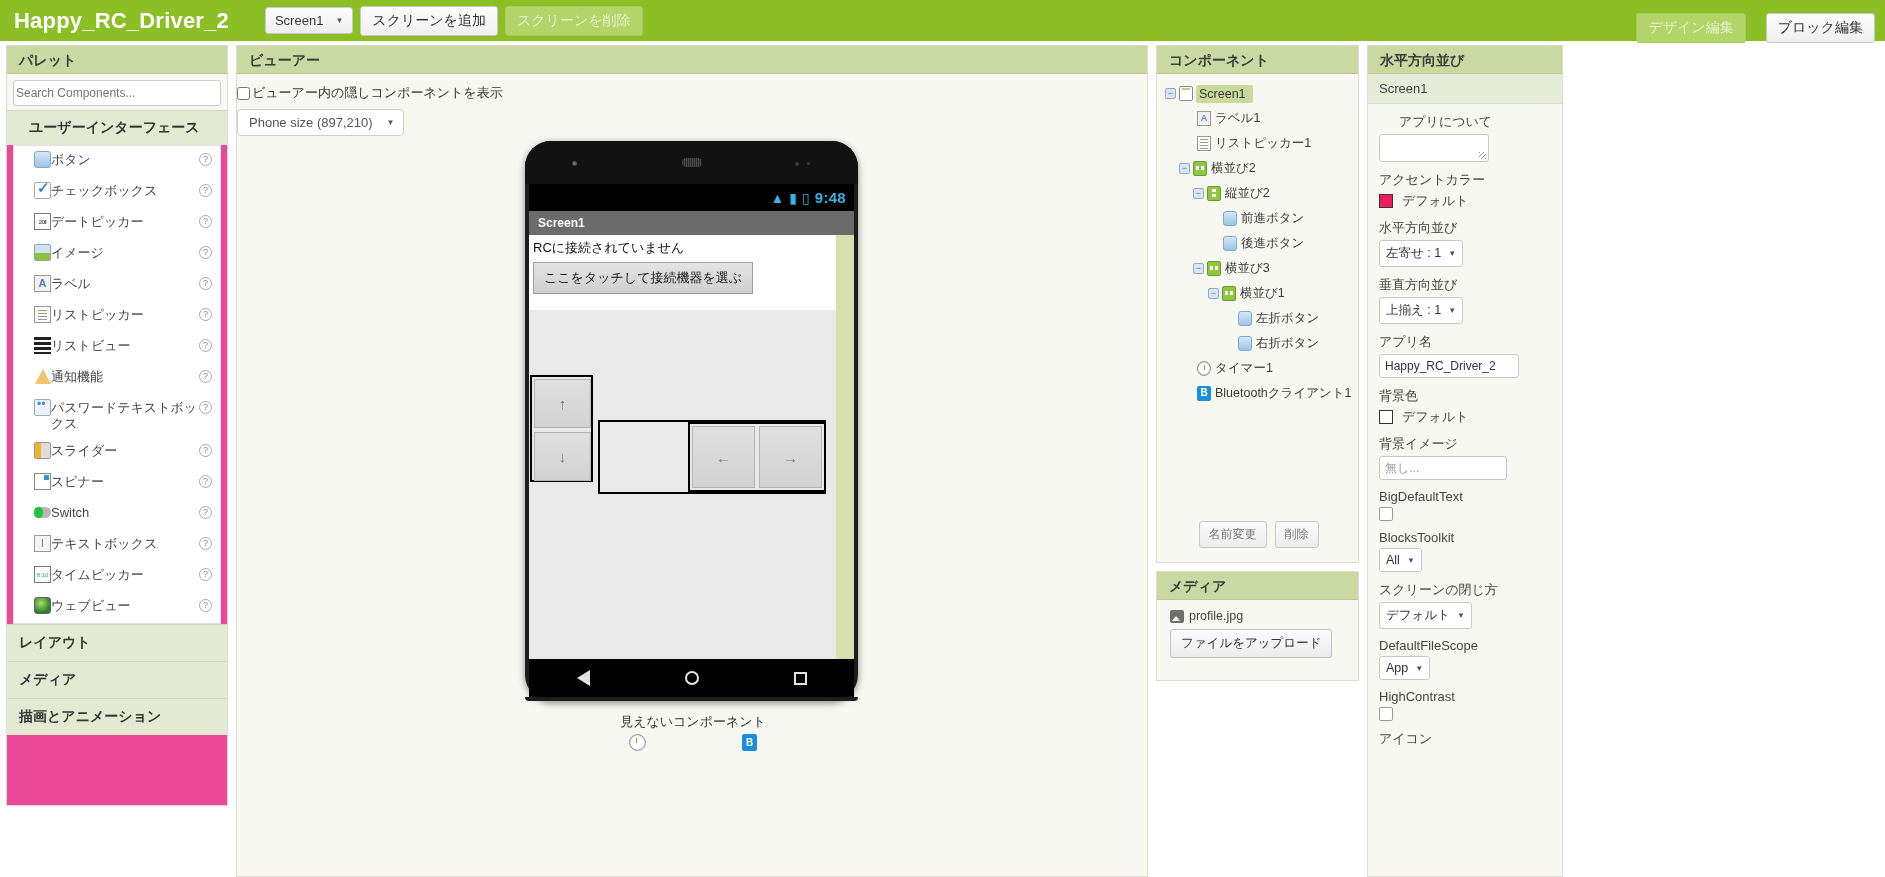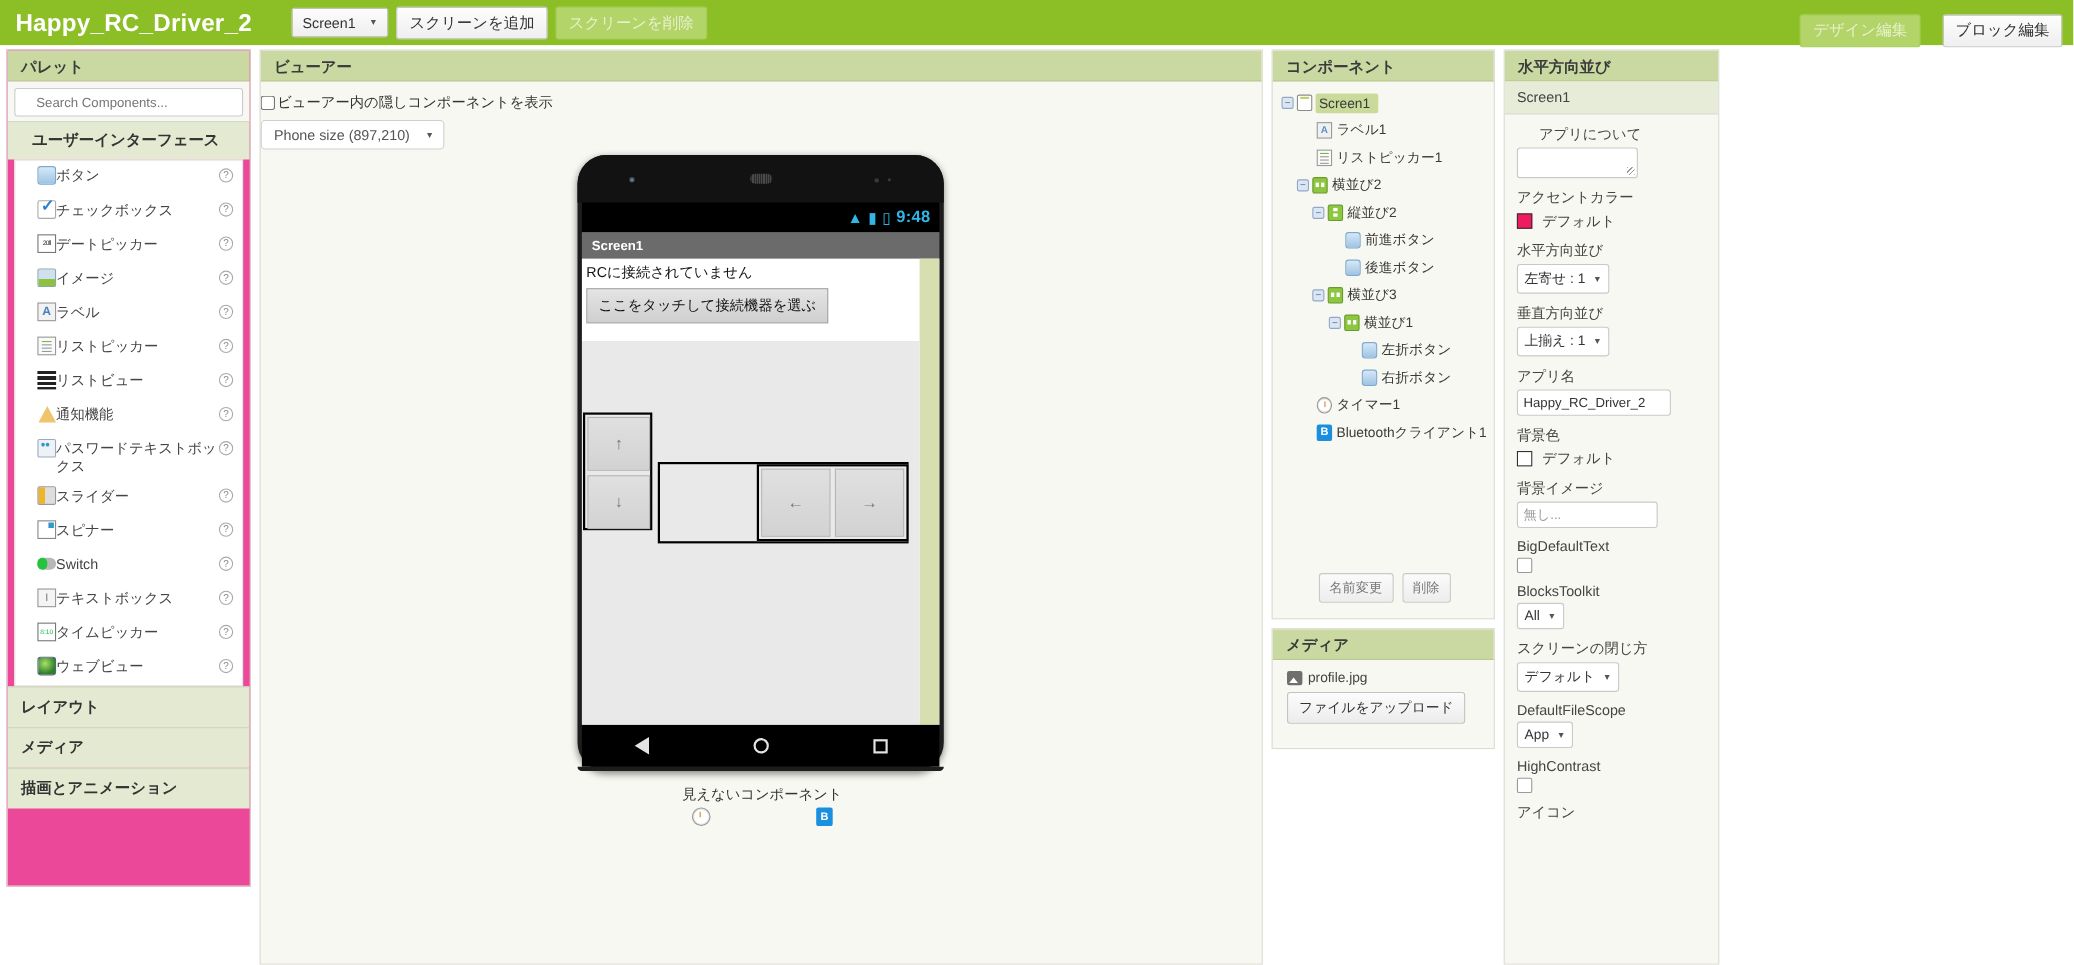--- a/index.html
+++ b/index.html
@@ -54,21 +54,21 @@
   }
 
   
   #palette {
     position: absolute; left: 6px; top: 45px; width: 222px; height: 761px;
     background: #ec4899; border: 1px solid #dcdcd2;
     overflow: hidden;
   }
   #palette-search-wrap { padding: 6px 6px 4px 6px; background:#f8f8f2; }
   #palette-search {
-    width: 100%; font-size: 12px; padding: 5px 19px;
+    width: 100%; font-size: 12px; padding: 5px 2px;
     border: 1px solid #ccc; border-radius: 3px; color: #888;
     font-family: "Liberation Sans", sans-serif; background:#fff;
   }
   .cat-header {
     background: #e3ead1; color: #333; font-size: 14px; font-weight: bold;
     padding: 8px 10px 8px 22px; border-top: 1px solid #d2d9c2;
   }
   .cat-list { background: #fff; border: 1px solid #e2e2e2; margin: 0 6px 0 6px; }
   .palette-item {
     display: flex; align-items: flex-start; 

